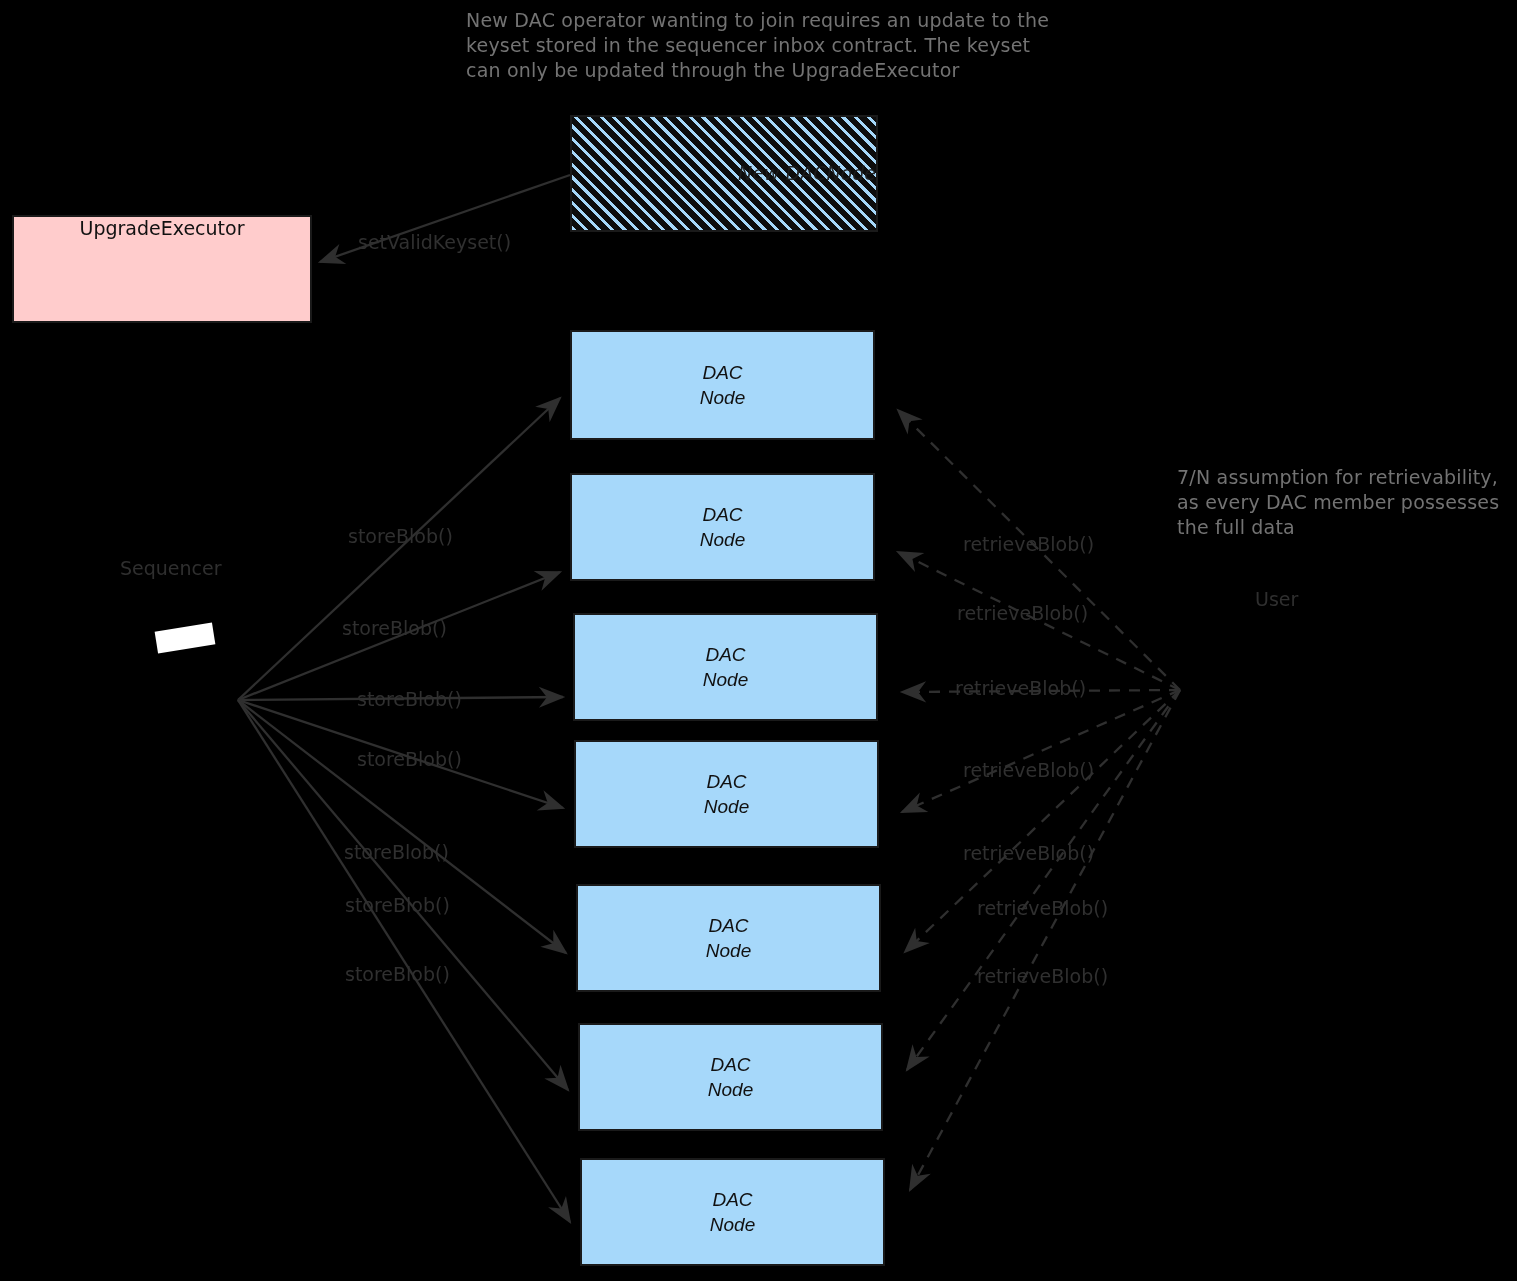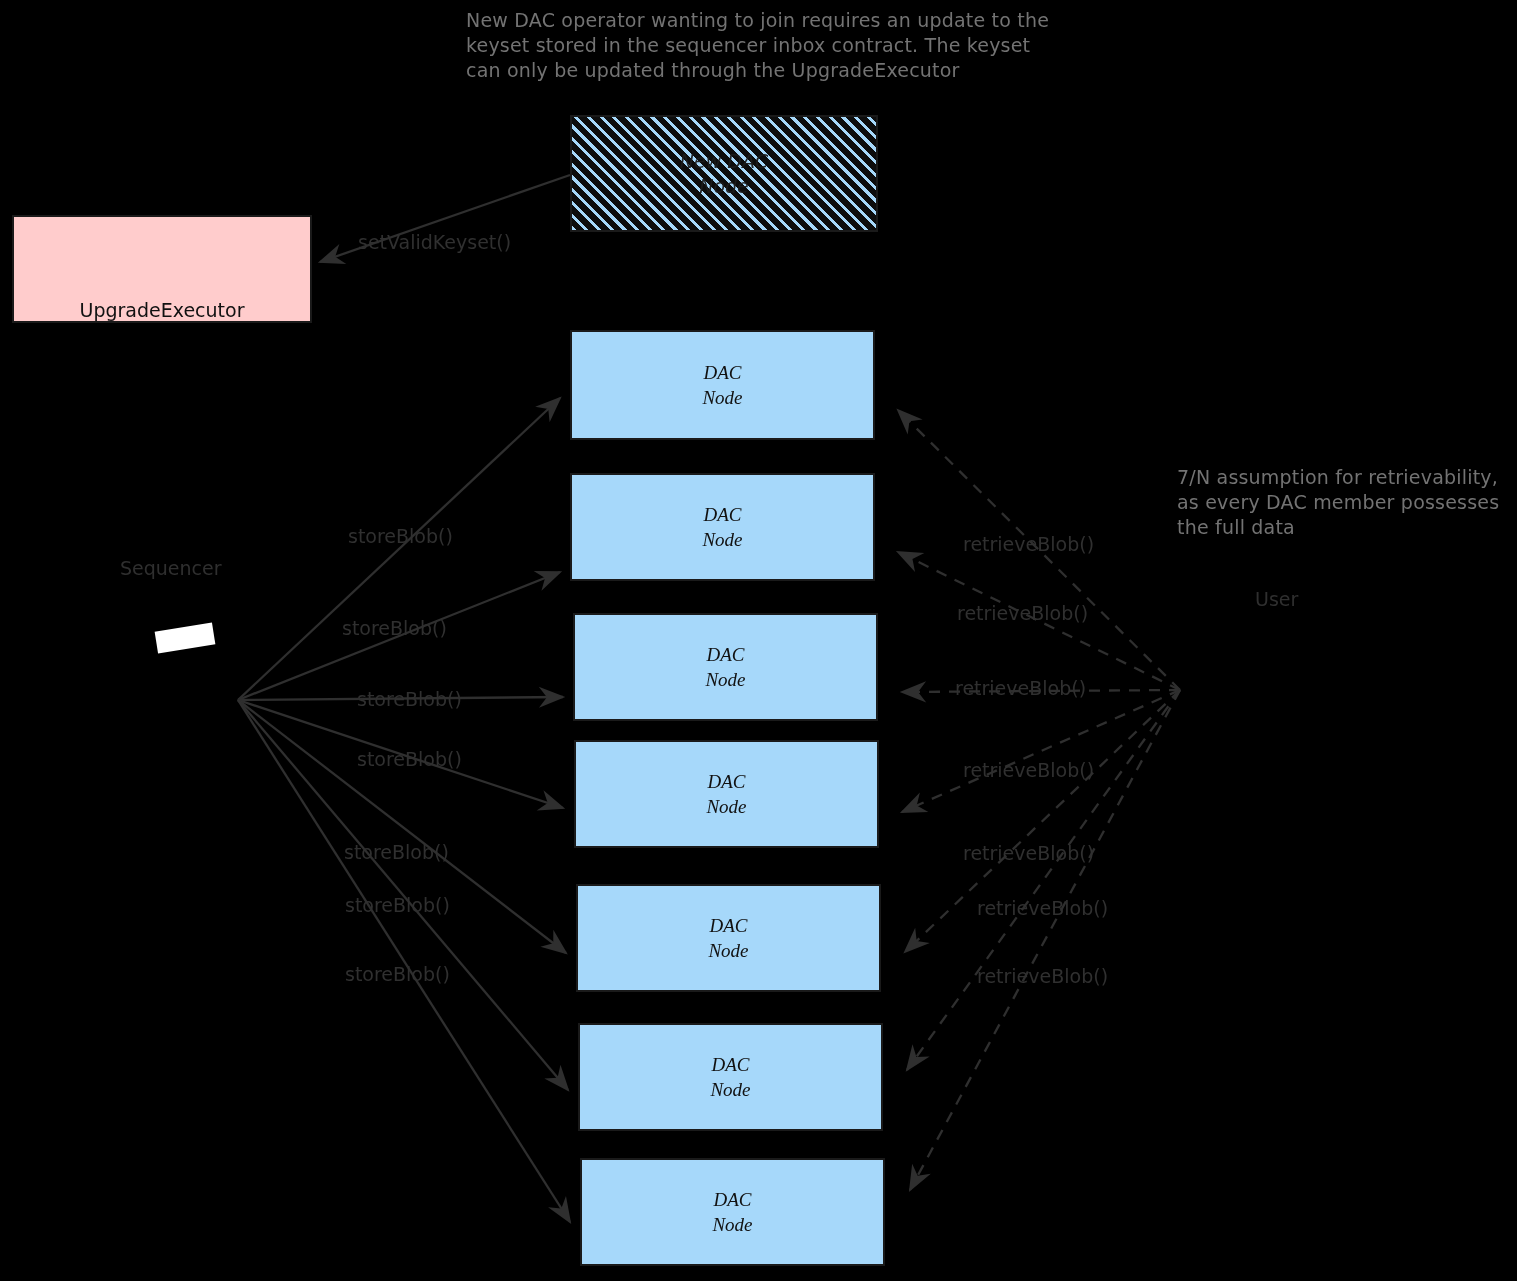--- a/index.html
+++ b/index.html
@@ -30,53 +30,52 @@
     box-sizing: border-box;
     display: flex;
     flex-direction: column;
     align-items: center;
     justify-content: center;
   }
   .node-box .line {
     color: #111111;
     font-size: 19px;
     line-height: 25px;
-    font-family: Liberation Serif, serif;
+    font-family: Liberation Sans, sans-serif;
     font-style: italic;
     white-space: pre;
   }
   .hatch-box {
     position: absolute;
     border: 2px solid #1a1a1a;
     box-sizing: border-box;
     background-color: #0a0a0a;
     background-image: repeating-linear-gradient(
         45deg,
         #a6d8fa 0px, #a6d8fa 3px,
         #0d0d0d 3px, #0d0d0d 9px);
     display: flex;
-    flex-direction: column;
     align-items: center;
-    justify-content: center;
+    justify-content: flex-end;
   }
   .hatch-box .line {
     color: #1c1c1c;
     font-size: 19px;
     line-height: 25px;
     font-style: italic;
     white-space: pre;
     opacity: 0.95;
   }
   .pink-box {
     position: absolute;
     background: #ffcccc;
     border: 2px solid #1a1a1a;
     box-sizing: border-box;
     display: flex;
-    align-items: flex-end;
+    align-items: flex-start;
     justify-content: center;
   }
   .pink-box .line {
     color: #111111;
     font-size: 19px;
     white-space: pre;
   }
   .note {
     position: absolute;
     color: #737373;

